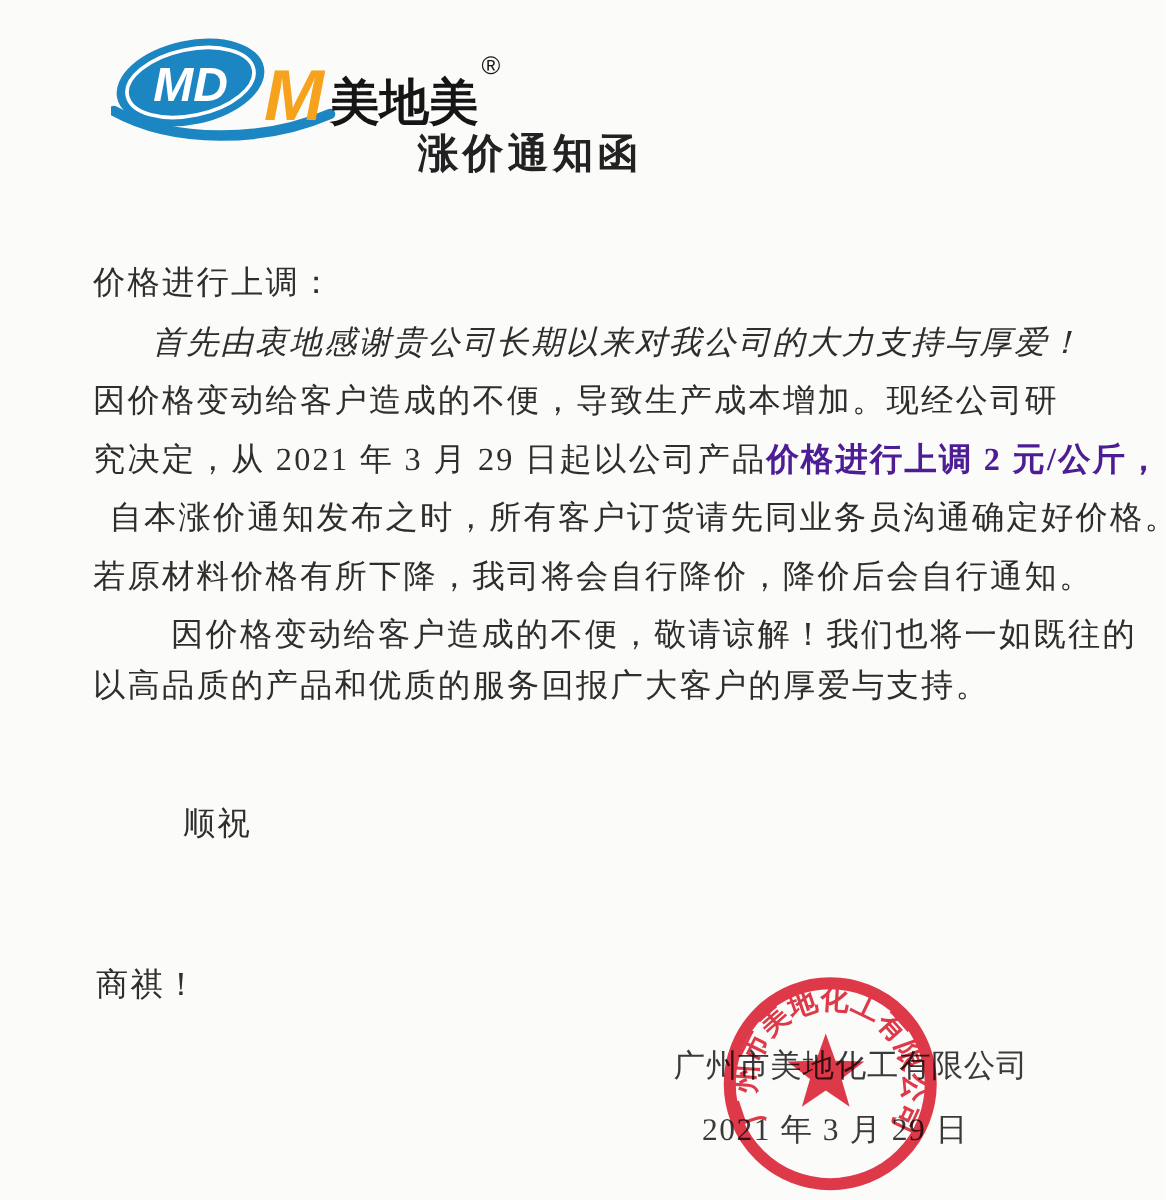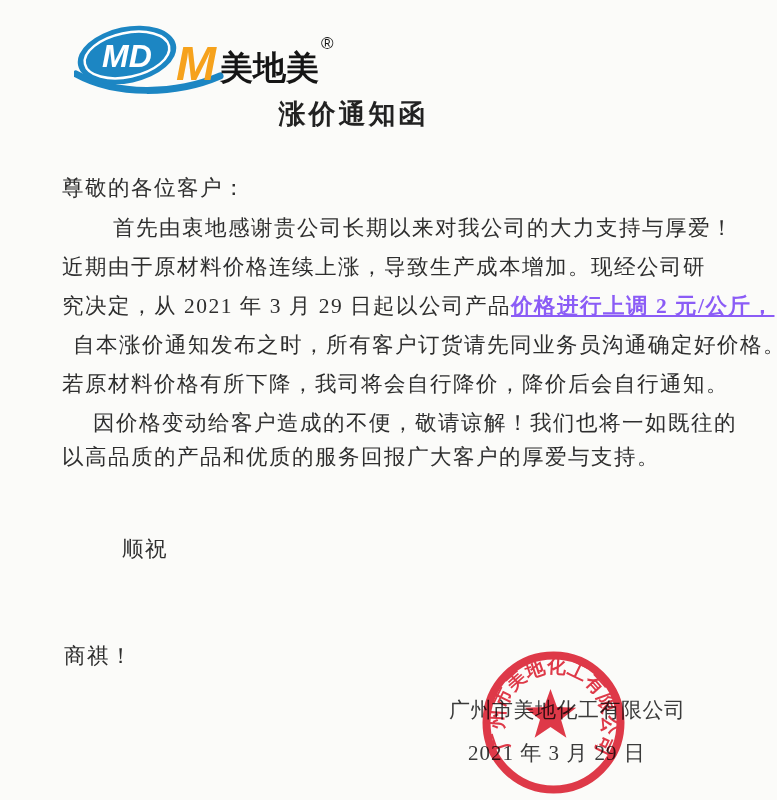--- a/index.html
+++ b/index.html
@@ -12,44 +12,44 @@
     color: #2e2e2e;
     overflow: hidden;
   }
   .page { position: absolute; inset: 0; }
 
   
   .logo { position: absolute; left: 74px; top: 22px; width: 265px; height: 80px; }
 
   
   .title {
-    position: absolute; top: 96px; left: 0; width: 707px;
+    position: absolute; top: 84px; left: 0; width: 707px;
     text-align: center;
     font-size: 27px; font-weight: bold; letter-spacing: 3px;
     color: #222;
   }
 
   
   .bline {
     position: absolute;
     font-size: 21.5px; letter-spacing: 1.5px;
     white-space: nowrap; color: #2e2e2e;
   }
   .l-salutation { top: 173px; left: 62px; }
-  .l-thanks     { top: 213px; left: 113px; }
+  .l-thanks     { top: 213px; left: 101px; font-style: italic; }
   .l-reason     { top: 252px; left: 62px; }
   .l-decision   { top: 291px; left: 62px; }
   .l-notice     { top: 330px; left: 73px; }
   .l-reduction  { top: 369px; left: 62px; }
-  .l-apology    { top: 408px; left: 93px; text-align: center; }
+  .l-apology    { top: 408px; left: 114px; text-align: center; }
   .l-promise    { top: 442px; left: 62px; }
   .l-wish       { top: 534px; left: 108px; margin-left: 14px; }
   .l-salute     { top: 613px; left: 64px; margin-top: 28px; }
 
-  .red-strong { color: #8b5cf6; font-weight: bold; text-decoration: underline; }
+  .red-strong { color: #4c1d95; font-weight: bold; }
 
   
   .sig-company {
     position: absolute; top: 696px; left: 449px;
     font-size: 21px; letter-spacing: 0.5px; color: #3a3a3a;
     white-space: nowrap;
   }
   .sig-date {
     position: absolute; top: 739px; left: 468px;
     font-size: 21px; letter-spacing: 1px; color: #3a3a3a;
@@ -89,23 +89,23 @@
       <text x="102" y="58" fill="#f6a21c" font-size="48" font-weight="bold" font-style="italic" class="logo-brand-svg">M</text>
 
       <text x="146" y="57" fill="#151515" font-size="33" font-weight="bold" class="logo-brand-svg">美地美</text>
 
       <text x="247" y="27" fill="#151515" font-size="17" class="logo-brand-svg">®</text>
     </svg>
   </div>
 
   <div class="title">涨价通知函</div>
 
-  <div class="bline l-salutation">尊敬的各位客户：</div>
+  <div class="bline l-salutation">价格进行上调：</div>
   <div class="bline l-thanks">首先由衷地感谢贵公司长期以来对我公司的大力支持与厚爱！</div>
-  <div class="bline l-reason">近期由于原材料价格连续上涨，导致生产成本增加。现经公司研</div>
+  <div class="bline l-reason">因价格变动给客户造成的不便，导致生产成本增加。现经公司研</div>
   <div class="bline l-decision"><span>究决定，从 2021 年 3 月 29 日起以公司产品</span><span class="red-strong">价格进行上调 2 元/公斤，</span></div>
   <div class="bline l-notice">自本涨价通知发布之时，所有客户订货请先同业务员沟通确定好价格。</div>
   <div class="bline l-reduction">若原材料价格有所下降，我司将会自行降价，降价后会自行通知。</div>
   <div class="bline l-apology">因价格变动给客户造成的不便，敬请谅解！我们也将一如既往的</div>
   <div class="bline l-promise">以高品质的产品和优质的服务回报广大客户的厚爱与支持。</div>
 
   <div class="bline l-wish">顺祝</div>
   <div class="bline l-salute">商祺！</div>
 
   <div class="sig-company">广州市美地化工有限公司</div>

